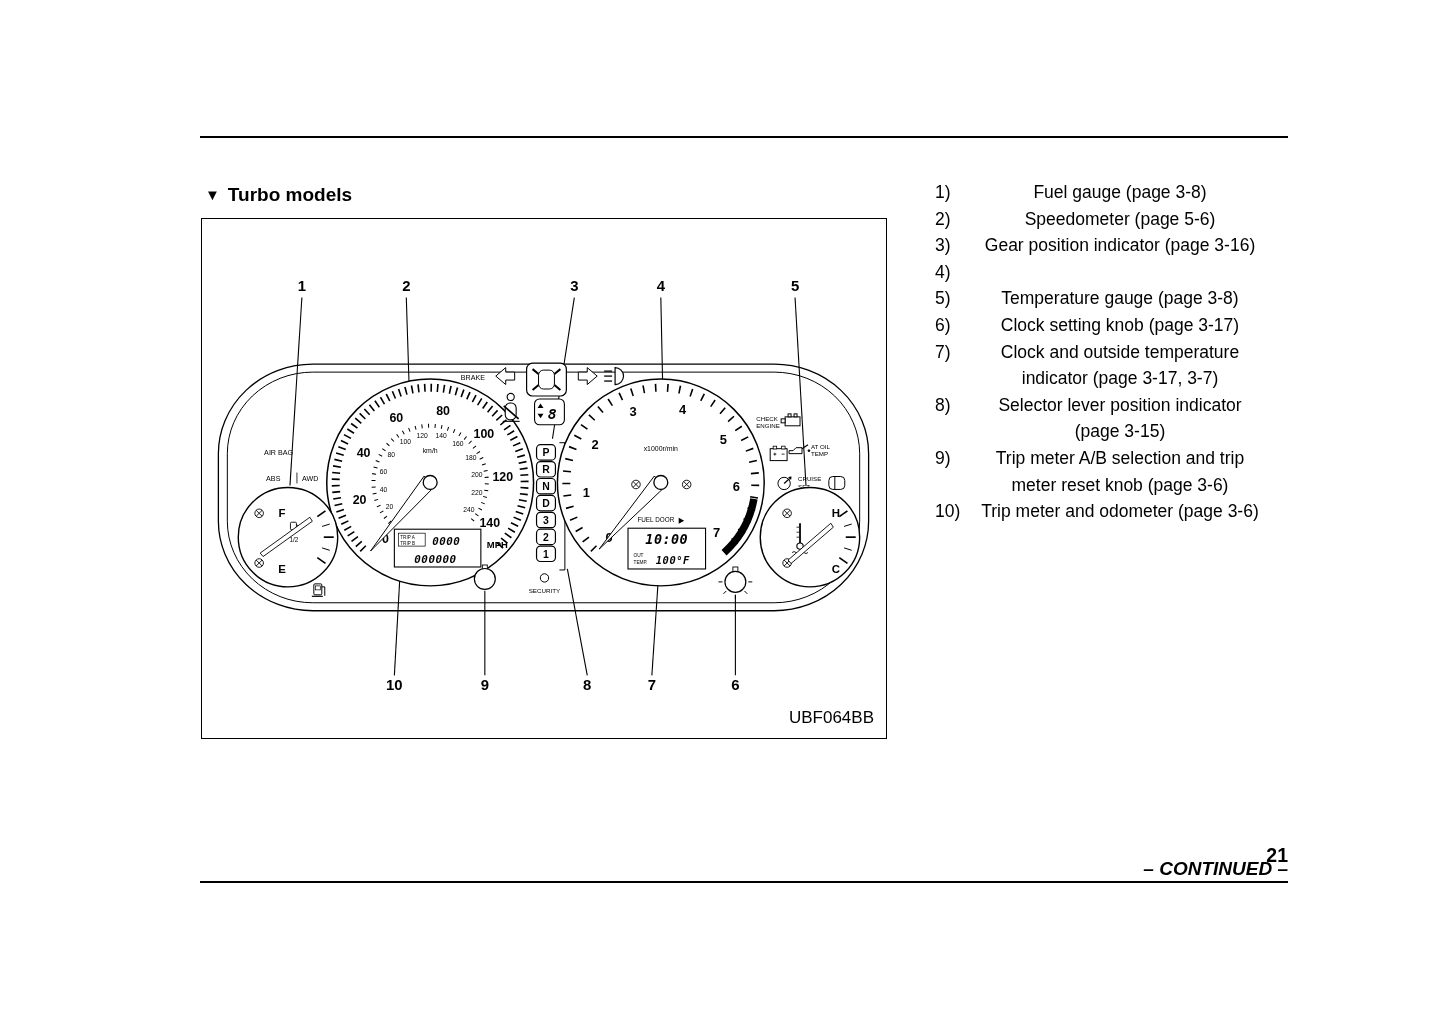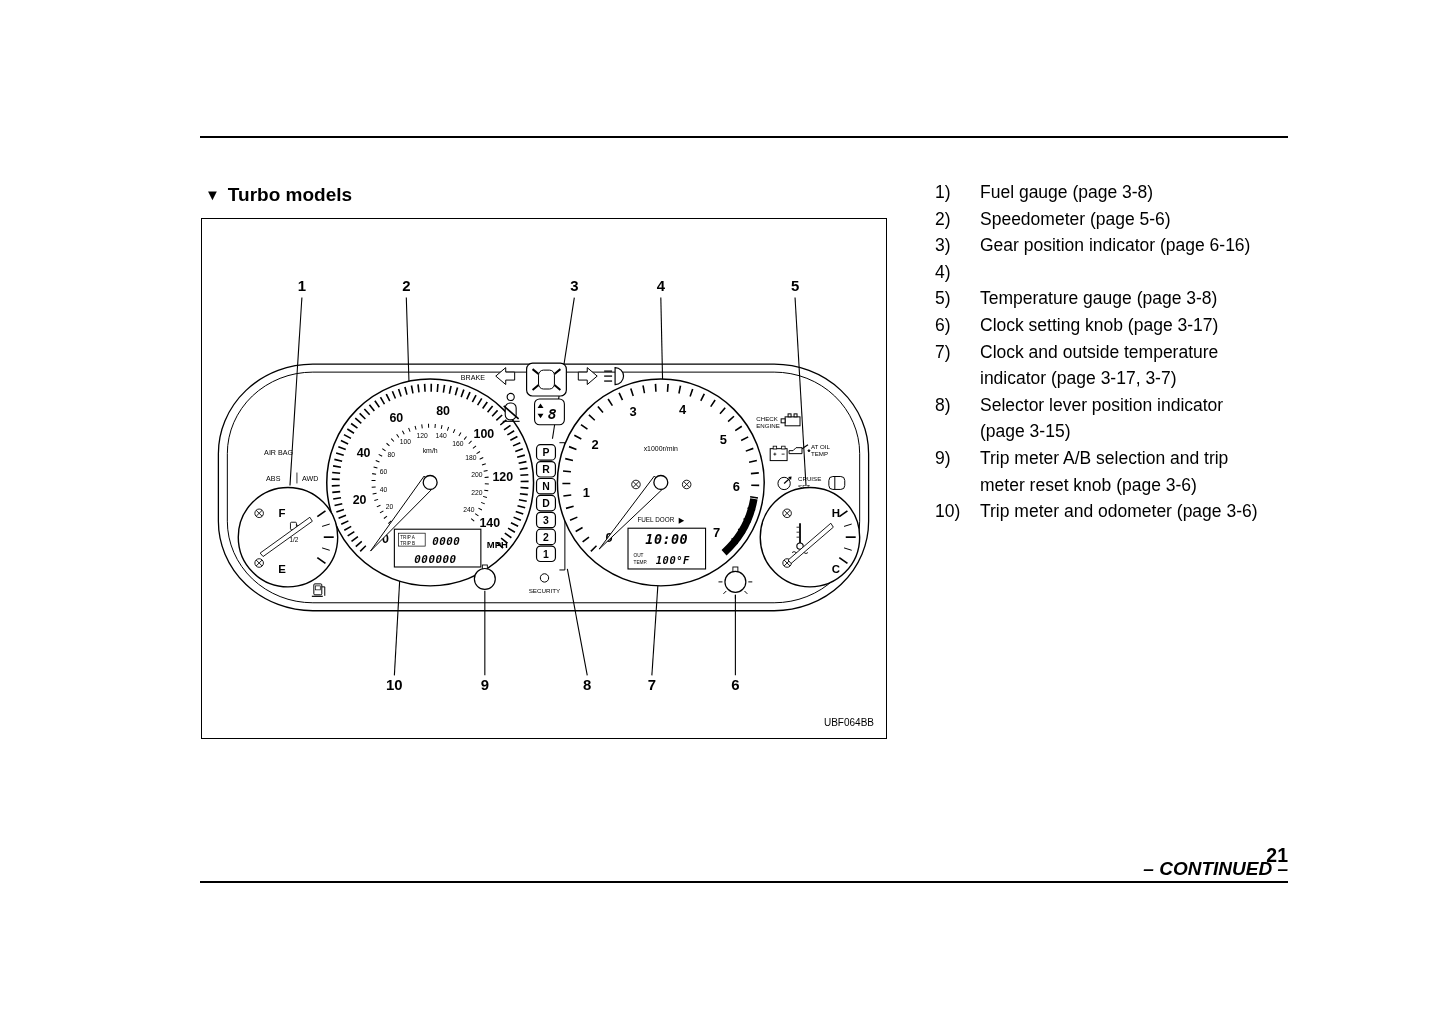--- a/index.html
+++ b/index.html
@@ -6,25 +6,25 @@
   body{
     width:1445px;height:1020px;background:#ffffff;color:#000;
     font-family:"Liberation Sans", sans-serif;position:relative;overflow:hidden;
   }
   .rule{position:absolute;background:#000;height:2.2px;left:200px;width:1088px;}
   .rule-top{top:136px;}
   .rule-bottom{top:881px;}
   .heading{position:absolute;left:199px;top:178px;font-size:19px;font-weight:bold;margin:6px;}
   .heading .tri{font-size:15px;margin-right:8px;vertical-align:1px;}
   .diagram-box{position:absolute;left:201px;top:218px;width:686px;height:521px;border:1.5px solid #000;box-sizing:border-box;}
-  .figure-code{position:absolute;right:12px;bottom:10px;font-size:10px;}
+  .figure-code{position:absolute;right:12px;bottom:10px;font-size:17px;}
   .legend{position:absolute;left:935px;top:179px;width:330px;font-size:17.5px;line-height:26.6px;}
   .legend-item{display:flex;}
   .legend-n{flex:none;width:45px;}
-  .legend-text{flex:none;width:280px;}
+  .legend-text{flex:none;width:280px;text-align:center;}
   .continued{position:absolute;right:157px;top:858px;font-size:19px;font-weight:bold;font-style:italic;}
   .page-number{position:absolute;right:157px;top:844px;font-size:19.5px;font-weight:bold;}
   svg{display:block;}
   svg text{font-family:"Liberation Sans", sans-serif;fill:#000;}
   svg .seg{font-family:"DejaVu Sans Mono", monospace;font-style:italic;letter-spacing:0.5px;}
   svg .callout{font-weight:bold;font-size:15px;text-anchor:middle;}
 </style>
 </head>
 <body>
 
@@ -341,21 +341,21 @@
     <div class="legend-item">
       <span class="legend-n">1)</span>
       <span class="legend-text">Fuel gauge (page 3-8)</span>
     </div>
     <div class="legend-item">
       <span class="legend-n">2)</span>
       <span class="legend-text">Speedometer (page 5-6)</span>
     </div>
     <div class="legend-item">
       <span class="legend-n">3)</span>
-      <span class="legend-text">Gear position indicator (page 6-16)</span>
+      <span class="legend-text">Gear position indicator (page 3-16)</span>
     </div>
     <div class="legend-item">
       <span class="legend-n">4)</span>
     </div>
     <div class="legend-item">
       <span class="legend-n">5)</span>
       <span class="legend-text">Temperature gauge (page 3-8)</span>
     </div>
     <div class="legend-item">
       <span class="legend-n">6)</span>

